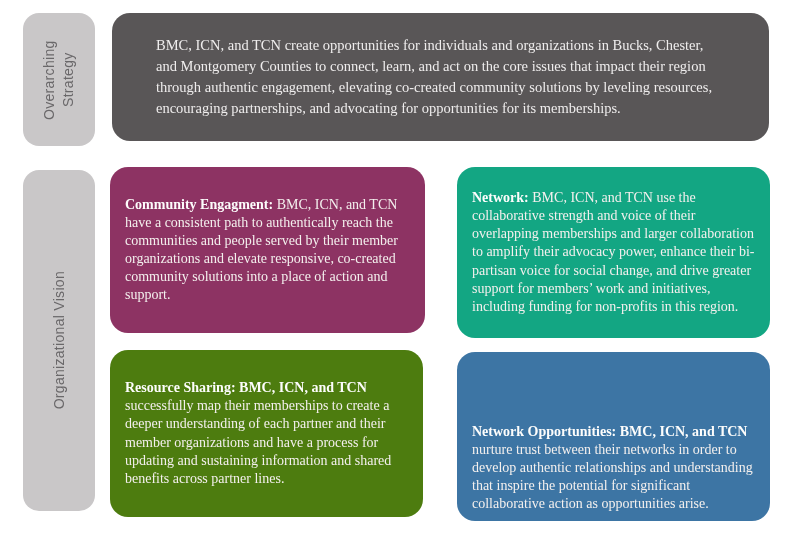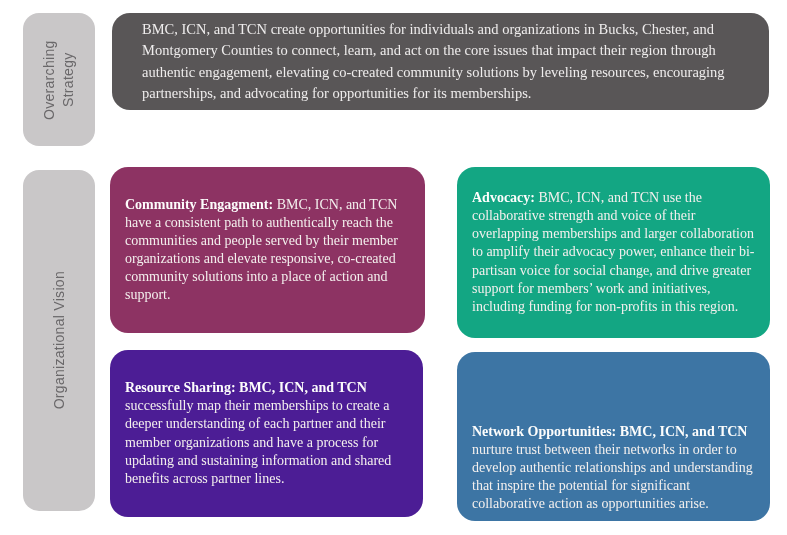--- a/index.html
+++ b/index.html
@@ -40,22 +40,22 @@
   .box {
     position: absolute;
     border-radius: 18px;
     box-sizing: border-box;
     display: flex;
     align-items: center;
     overflow: hidden;
   }
   .box p { margin: 0; }
   #box-strategy {
-    left: 112px; top: 13px; width: 657px; height: 97px;
-    padding: 8px 30px;
+    left: 112px; top: 13px; width: 657px; height: 128px;
+    padding: 8px 44px;
     font-size: 14.5px;
     line-height: 1.45;
     color: #efeded;
   }
   .vbox {
     padding: 8px 15px;
     font-size: 14px;
     line-height: 1.29;
     color: #f4f0ee;
   }
@@ -80,24 +80,24 @@
 
   <div class="side-tab" id="tab-vision" style="background-color: rgb(201, 199, 200);">
     <div class="side-tab-label">Organizational Vision</div>
   </div>
 
   <div class="box vbox" id="box-community" style="background-color: rgb(141, 51, 99);">
     <p><strong>Community Engagment:</strong> <span>BMC, ICN, and TCN have a consistent path to authentically reach the communities and people served by their member organizations and elevate responsive, co-created community solutions into a place of action and support.</span></p>
   </div>
 
   <div class="box vbox" id="box-advocacy" style="background-color: rgb(19, 166, 131);">
-    <p><strong>Advocacy:</strong> <span>BMC, ICN, and TCN use the collaborative strength and voice of their overlapping memberships and larger collaboration to amplify their advocacy power, enhance their bi-partisan voice for social change, and drive greater support for members’ work and initiatives, including funding for non-profits in this region.</span></p>
+    <p><strong>Network:</strong> <span>BMC, ICN, and TCN use the collaborative strength and voice of their overlapping memberships and larger collaboration to amplify their advocacy power, enhance their bi-partisan voice for social change, and drive greater support for members’ work and initiatives, including funding for non-profits in this region.</span></p>
   </div>
 
-  <div class="box vbox" id="box-resource" style="background-color: #4c1d95;">
+  <div class="box vbox" id="box-resource" style="background-color: #4d7c0f;">
     <p><strong>Resource Sharing: BMC, ICN, and TCN</strong> <span>successfully map their memberships to create a deeper understanding of each partner and their member organizations and have a process for updating and sustaining information and shared benefits across partner lines.</span></p>
   </div>
 
   <div class="box vbox" id="box-network" style="background-color: rgb(61, 117, 164);">
     <p><strong>Network Opportunities: BMC, ICN, and TCN</strong> <span>nurture trust between their networks in order to develop authentic relationships and understanding that inspire the potential for significant collaborative action as opportunities arise.</span></p>
   </div>
 
 </div>
 
 </body></html>

